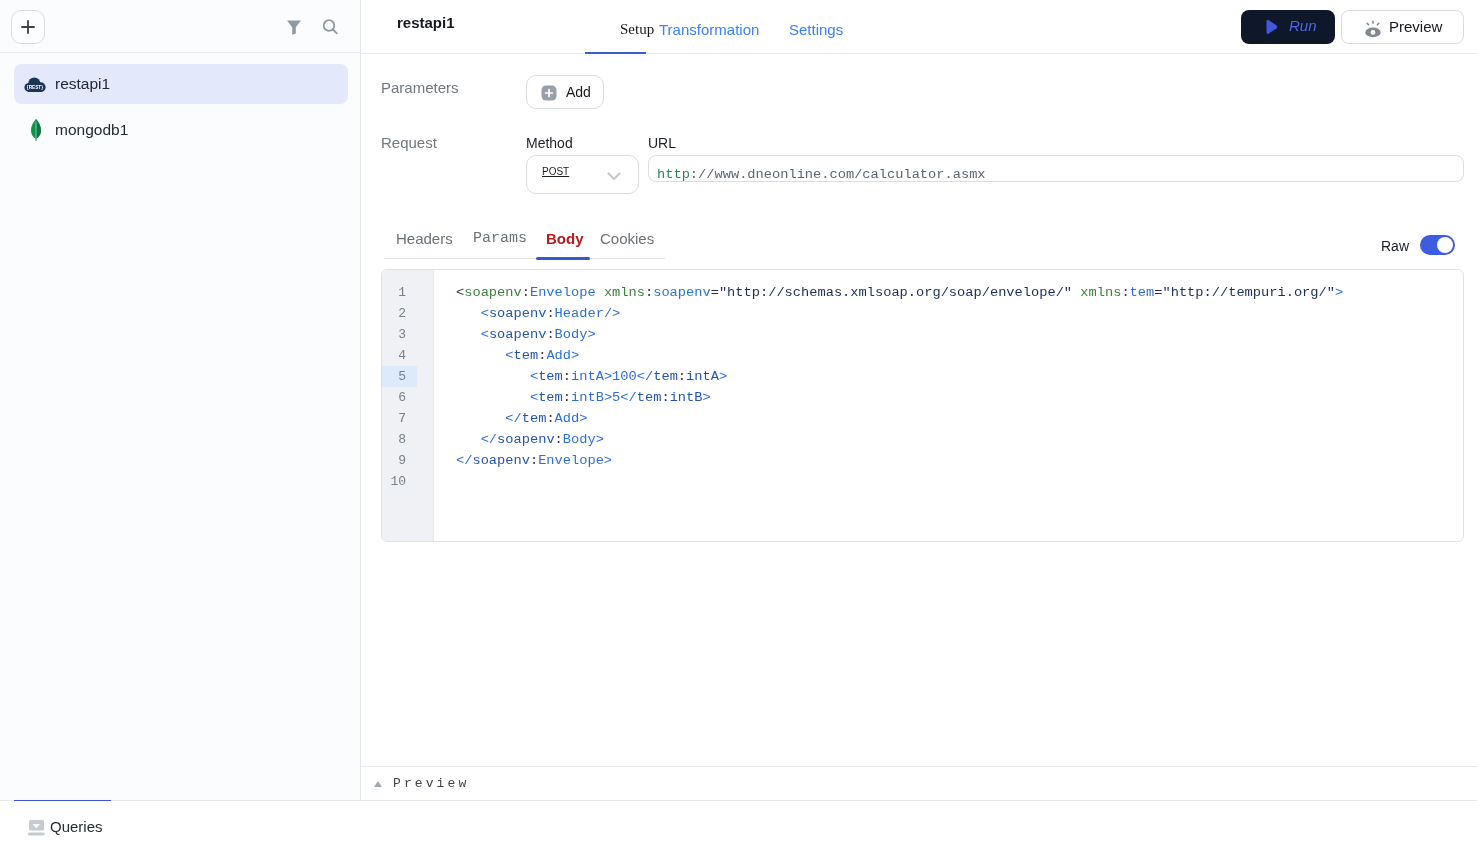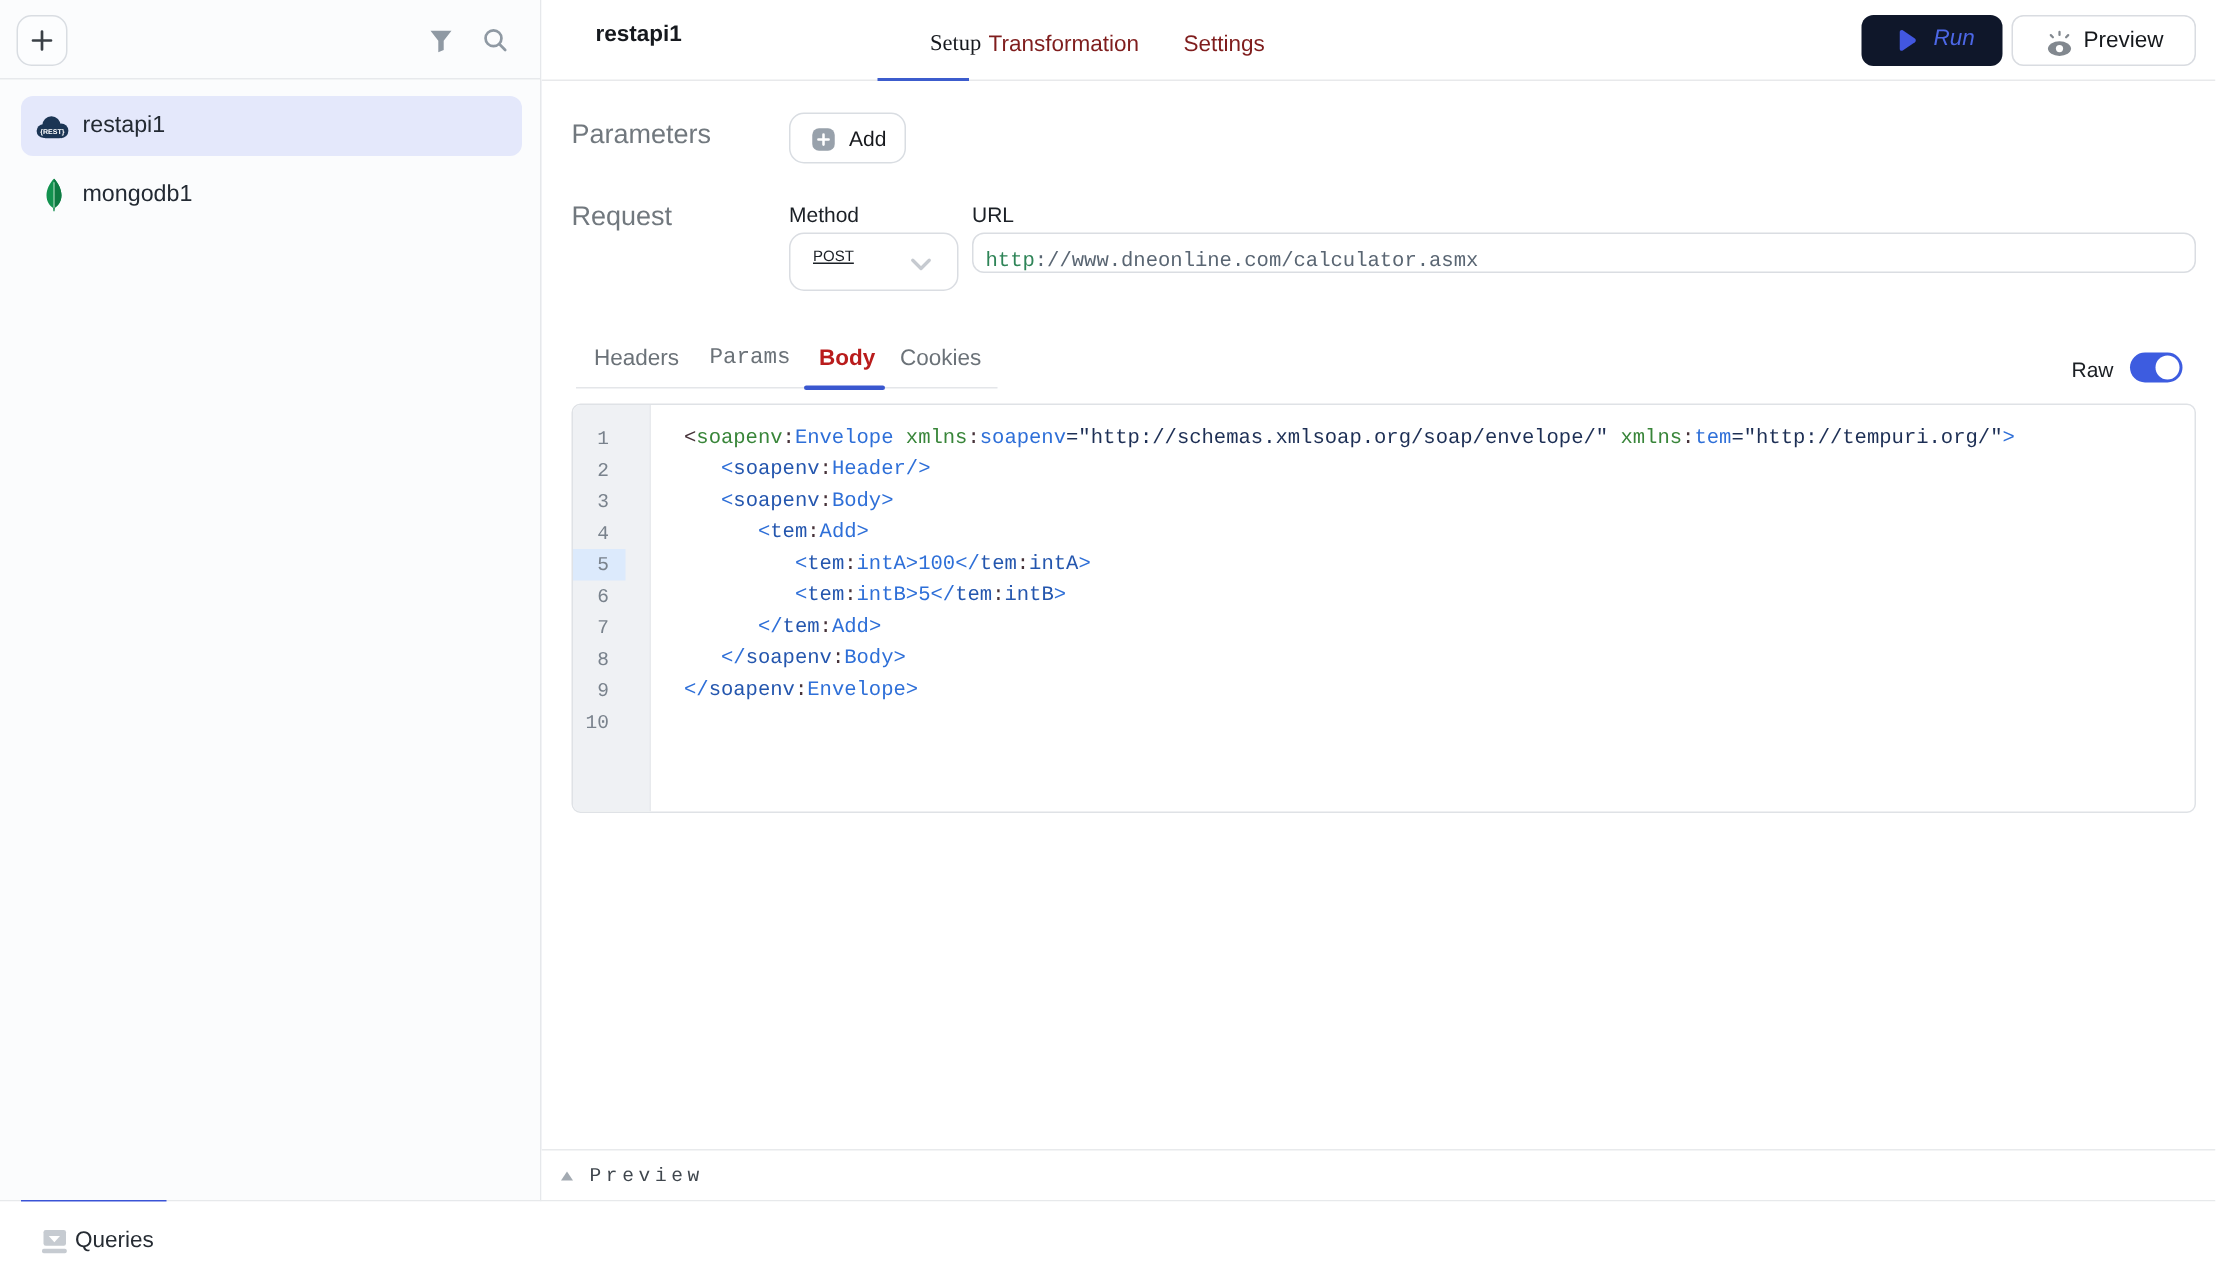--- a/index.html
+++ b/index.html
@@ -14,33 +14,33 @@
   #side-head { left:0; top:0; width:360px; height:53px; border-bottom:1px solid #e7e9ec; }
   #plusbtn { left:11px; top:10px; width:34px; height:34px; border:1px solid #d9dde2;
     border-radius:10px; background:#fcfdfe; }
   #item1 { left:14px; top:64px; width:334px; height:40px; background:#e4e8fb; border-radius:8px; }
   .itemlabel { font-size:15.5px; color:#232a33; }
   #item2 { left:14px; top:110px; width:334px; height:40px; }
 
   
   #main-head { left:361px; top:0; width:1116px; height:54px; border-bottom:1px solid #e8e9eb; background:#fff;}
   #title { left:397px; top:14px; font-size:15px; font-weight:600; color:#16191e; }
-  .htab { font-size:15px; color:#7f1d1d; top:21px; }
+  .htab { font-size:15px; color:#3b82f6; top:21px; }
   #tab-setup { left:620px; color:#16191e;font-family:Liberation Serif, serif; }
   #tab-transf { left:659px; }
   #tab-settings { left:789px; }
   #setup-underline { left:585px; top:52px; width:61px; height:2px; background:#3c5ccd; }
   #runbtn { left:1241px; top:10px; width:94px; height:34px; background:#0f172a; border-radius:8px;font-style:italic; }
   #runbtn span { position:absolute; left:48px; top:7px; font-size:15px; color:#4c67e6; font-weight:500;}
   #previewbtn { left:1341px; top:10px; width:123px; height:34px; background:#fff;
     border:1px solid #d9dce1; border-radius:8px; }
   #previewbtn span { position:absolute; left:47px; top:7px; font-size:15px; color:#15181c; font-weight:500;}
 
   
-  .rowlabel { font-size:18px; color:#71787e; font-weight:400; }
+  .rowlabel { font-size:15px; color:#71787e; font-weight:400; }
   #lbl-params { left:381px; top:79px; }
   #lbl-request { left:381px; top:134px; }
   #addbtn { left:526px; top:75px; width:78px; height:34px; border:1px solid #d9dde2;
     border-radius:10px; background:#fff; }
   #addbtn .txt { position:absolute; left:39px; top:8px; font-size:14px; font-weight:500; color:#17191d; }
   .fieldlabel { font-size:14px; font-weight:400; color:#1b2026; }
   #lbl-method { left:526px; top:135px; }
   #lbl-url { left:648px; top:135px; }
   #methodbox { left:526px; top:155px; width:113px; height:39px; border:1px solid #dadde2;
     border-radius:10px; background:#fff; }

